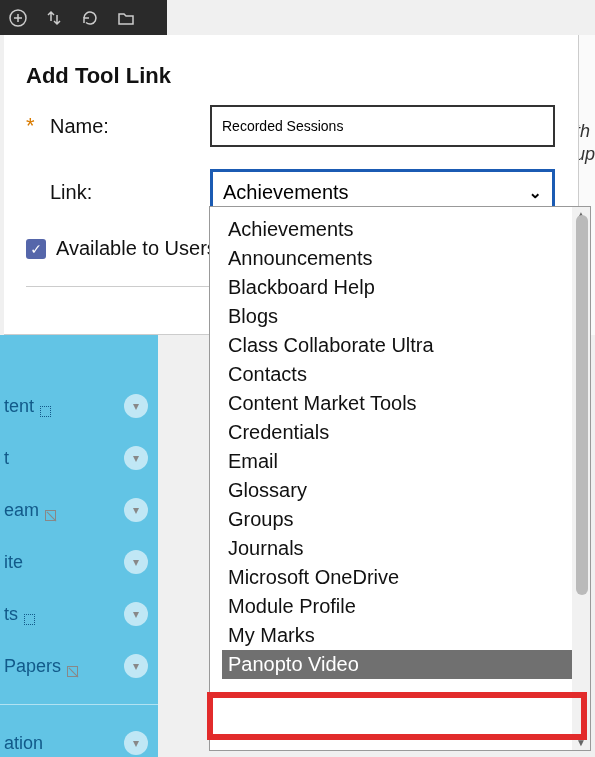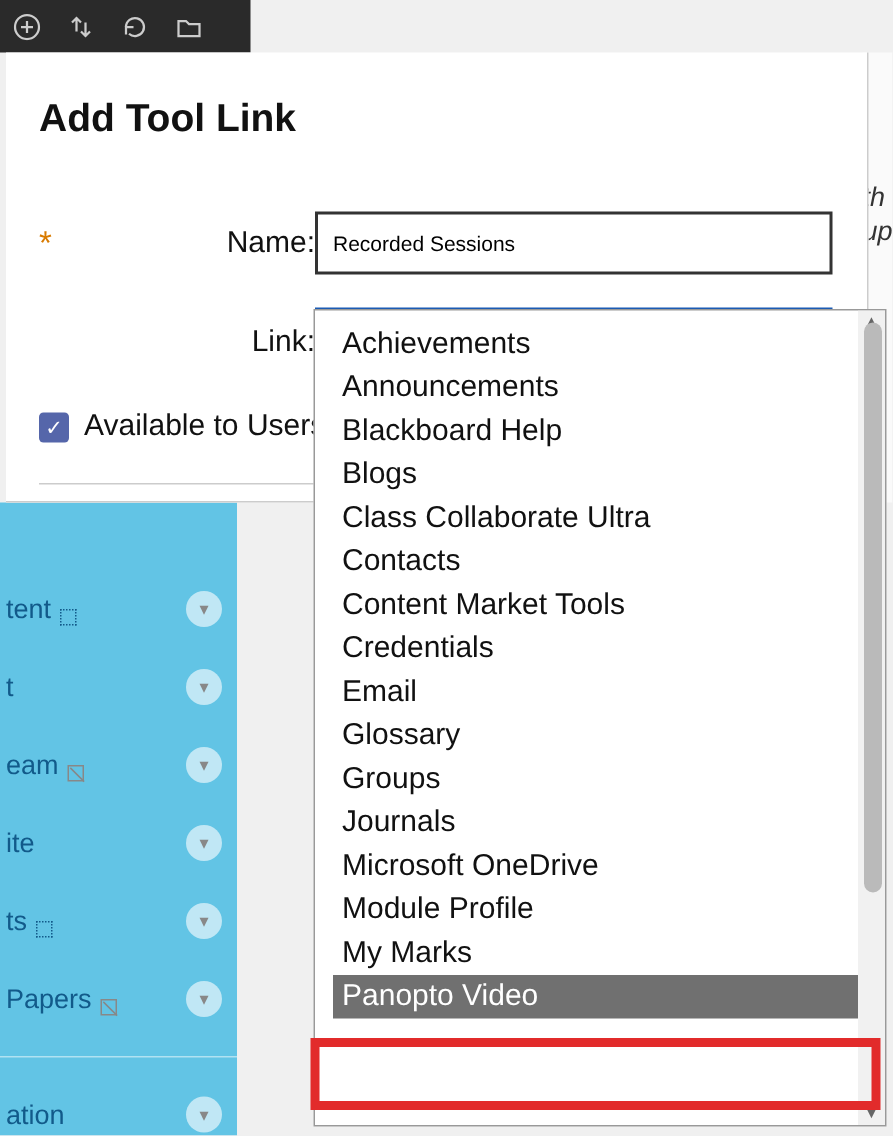--- a/index.html
+++ b/index.html
@@ -108,45 +108,44 @@
       left: 4px;
       top: 35px;
       width: 575px;
       height: 300px;
       background: #fff;
       border-right: 1px solid #ccc;
       border-bottom: 1px solid #ccc;
       padding: 28px 22px;
     }
     .form-title {
-      font-size: 26px;
+      font-size: 22px;
       font-weight: bold;
       color: #111;
-      margin-bottom: 47px;
+      margin-bottom: 16px;
     }
     .form-row {
       display: flex;
       align-items: center;
       margin-bottom: 22px;
     }
     .form-row .req {
       color: #d97b00;
       font-size: 22px;
       margin-right: 10px;
       line-height: 1;
       width: 14px;
     }
     .form-row .noreq {
       width: 24px;
     }
     .form-row label {
       font-size: 20px;
       color: #111;
       width: 160px;
-      text-align: right;
     }
     .text-input {
       flex: 1;
       max-width: 345px;
       border: 2px solid #333;
       height: 42px;
       font-size: 14px;
       padding: 4px 10px;
       font-family: inherit;
     }

